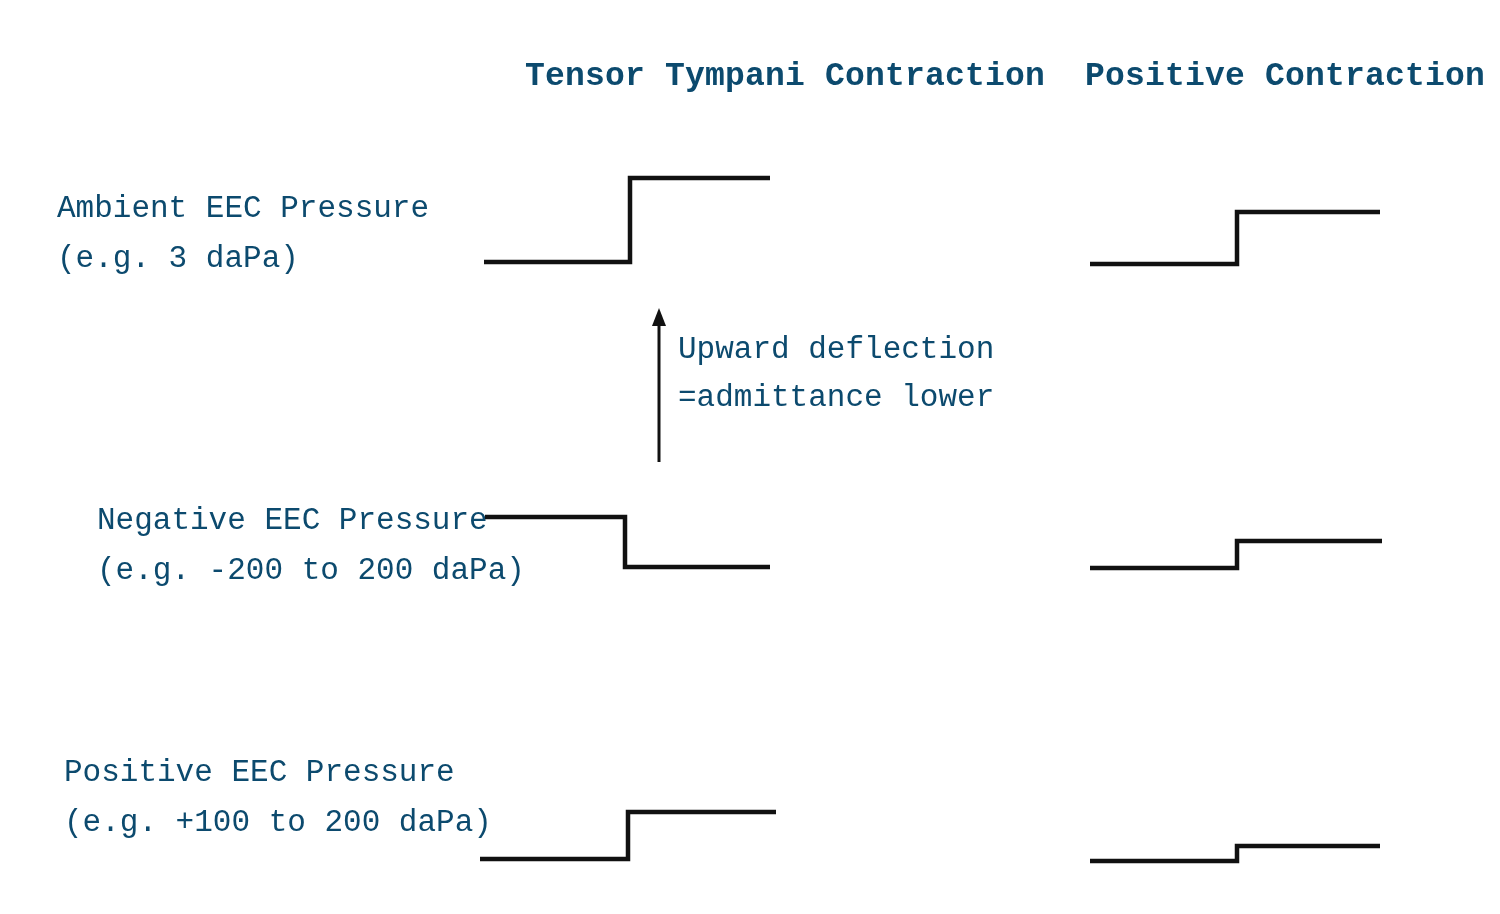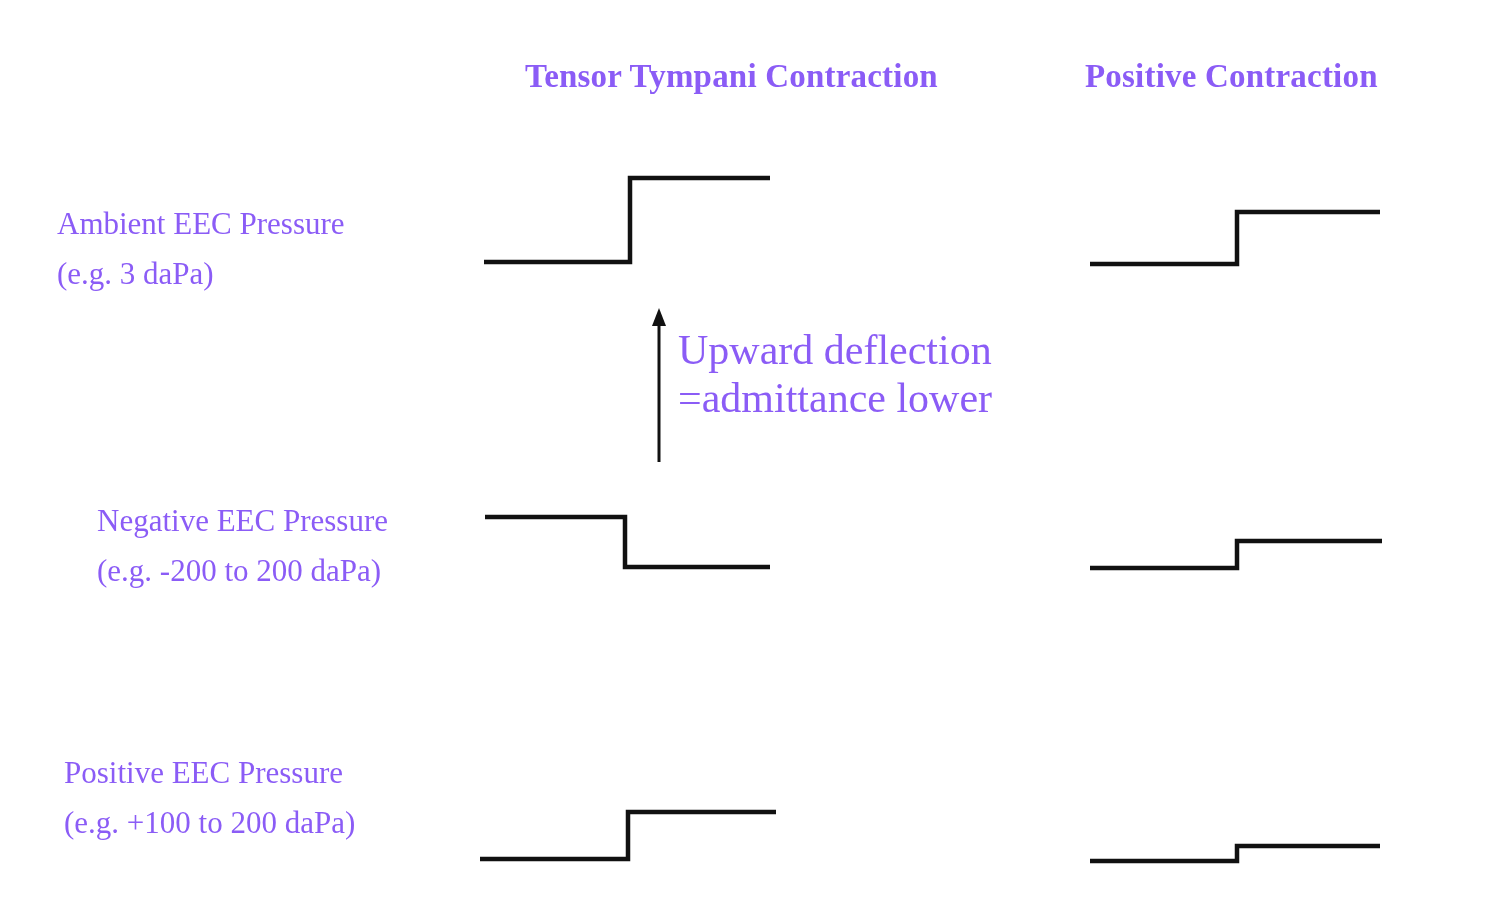--- a/index.html
+++ b/index.html
@@ -5,47 +5,47 @@
   html, body {
     margin: 0;
     padding: 0;
     background: #ffffff;
   }
   .page {
     position: relative;
     width: 1500px;
     height: 914px;
     background: #ffffff;
-    font-family: Liberation Serif, serif;
-    color: #8b5cf6;
+    font-family: Liberation Mono, monospace;
+    color: #0c4a6e;
     overflow: hidden;
   }
   .col-header {
     position: absolute;
     font-size: 33px;
     font-weight: bold;
     white-space: nowrap;
     letter-spacing: 0.2px;
   }
   .col-header.tensor { left: 525px; top: 58px; }
   .col-header.stapedius { left: 1085px; top: 58px; }
   .row-label {
     position: absolute;
     font-size: 31px;
     line-height: 50px;
     white-space: nowrap;
   }
-  .row-label.r1 { left: 57px; top: 199px; }
+  .row-label.r1 { left: 57px; top: 184px; }
   .row-label.r2 { left: 57px; top: 496px; margin-left: 40px; }
   .row-label.r3 { left: 64px; top: 748px; }
   .annotation {
     position: absolute;
     left: 678px;
     top: 326px;
-    font-size: 42px;
+    font-size: 31px;
     line-height: 48px;
     white-space: nowrap;
   }
   #traces-svg {
     position: absolute;
     left: 0;
     top: 0;
     width: 1500px;
     height: 914px;
   }

